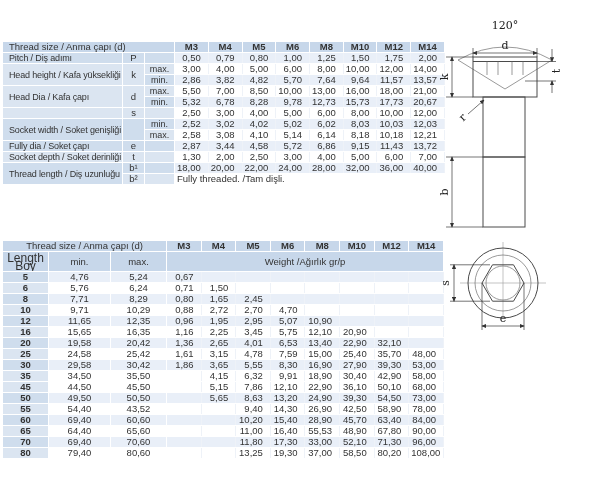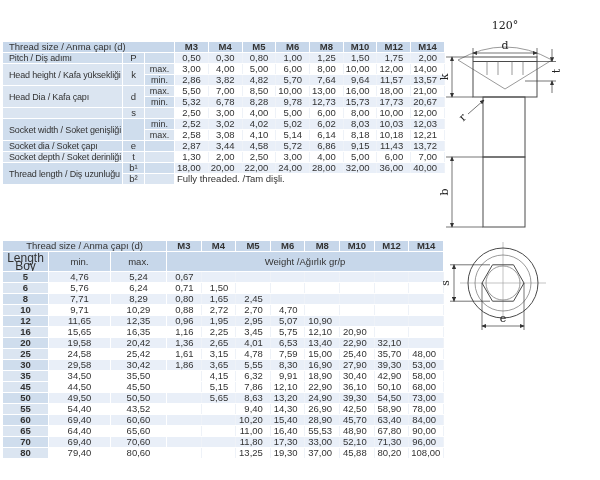--- a/index.html
+++ b/index.html
@@ -71,21 +71,21 @@
         <th class="hdr mhdr">M12</th>
         <th class="hdr mhdr">M14</th>
       </tr>
     </thead>
   <tbody>
       <tr>
         <td class="lab laba" rowspan="1">Pitch / Diş adımı</td>
         <td class="sym laba" rowspan="1">P</td>
         <td class="qual laba"></td>
         <td class="num tint">0,50</td>
-        <td class="num tint">0,30</td>
+        <td class="num tint">0,79</td>
         <td class="num tint">0,80</td>
         <td class="num tint">1,00</td>
         <td class="num tint">1,25</td>
         <td class="num tint">1,50</td>
         <td class="num tint">1,75</td>
         <td class="num tint">2,00</td>
       </tr>
       <tr>
         <td class="lab" rowspan="2">Head height / Kafa yüksekliği</td>
         <td class="sym" rowspan="2">k</td>
@@ -165,21 +165,21 @@
         <td class="num">2,58</td>
         <td class="num">3,08</td>
         <td class="num">4,10</td>
         <td class="num">5,14</td>
         <td class="num">6,14</td>
         <td class="num">8,18</td>
         <td class="num">10,18</td>
         <td class="num">12,21</td>
       </tr>
       <tr>
-        <td class="lab laba" rowspan="1">Socket dia / Soket çapı</td>
+        <td class="lab laba" rowspan="1">Fully dia / Soket çapı</td>
         <td class="sym laba" rowspan="1">e</td>
         <td class="qual laba"></td>
         <td class="num tint">2,87</td>
         <td class="num tint">3,44</td>
         <td class="num tint">4,58</td>
         <td class="num tint">5,72</td>
         <td class="num tint">6,86</td>
         <td class="num tint">9,15</td>
         <td class="num tint">11,43</td>
         <td class="num tint">13,72</td>
@@ -513,21 +513,21 @@
       </tr>
       <tr>
         <td class="len">80</td>
         <td class="ctr">79,40</td>
         <td class="ctr">80,60</td>
         <td class="num"></td>
         <td class="num"></td>
         <td class="num">13,25</td>
         <td class="num">19,30</td>
         <td class="num">37,00</td>
-        <td class="num">45,88</td>
+        <td class="num">58,50</td>
         <td class="num">80,20</td>
         <td class="num">108,00</td>
       </tr>
     </tbody>
 </table>
 
 <svg id="screw-top" style="left:440px;top:238px" width="160" height="100" viewBox="0 0 160 100">
   <defs>
     <marker id="a2" markerWidth="7" markerHeight="6" refX="6" refY="3" orient="auto-start-reverse">
       <path d="M0,0 L7,3 L0,6 Z" fill="#333"></path>

